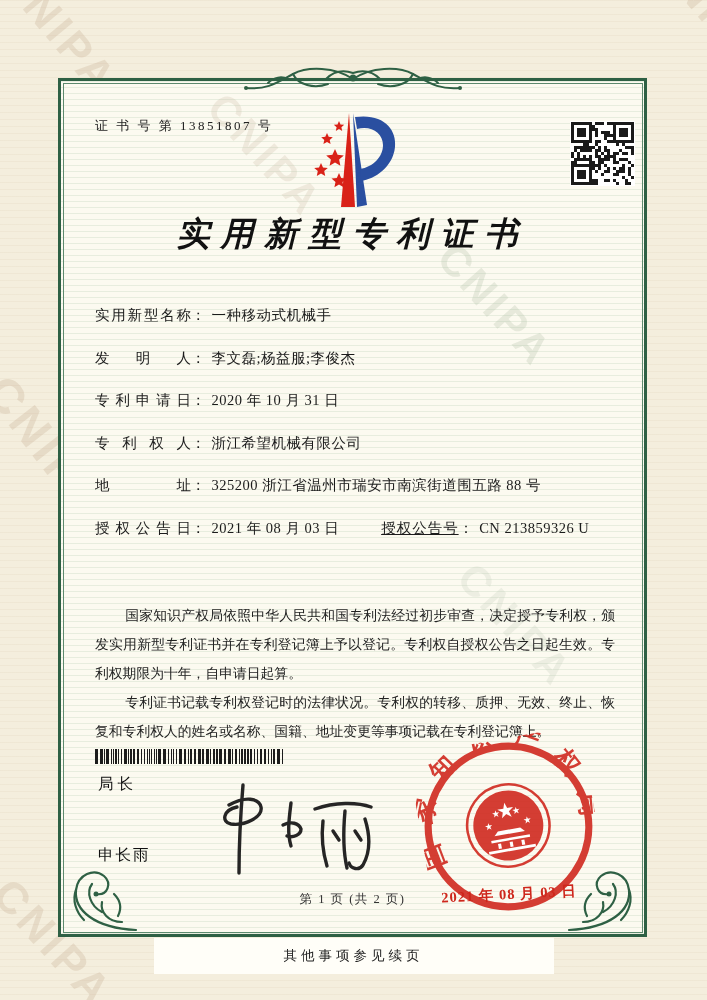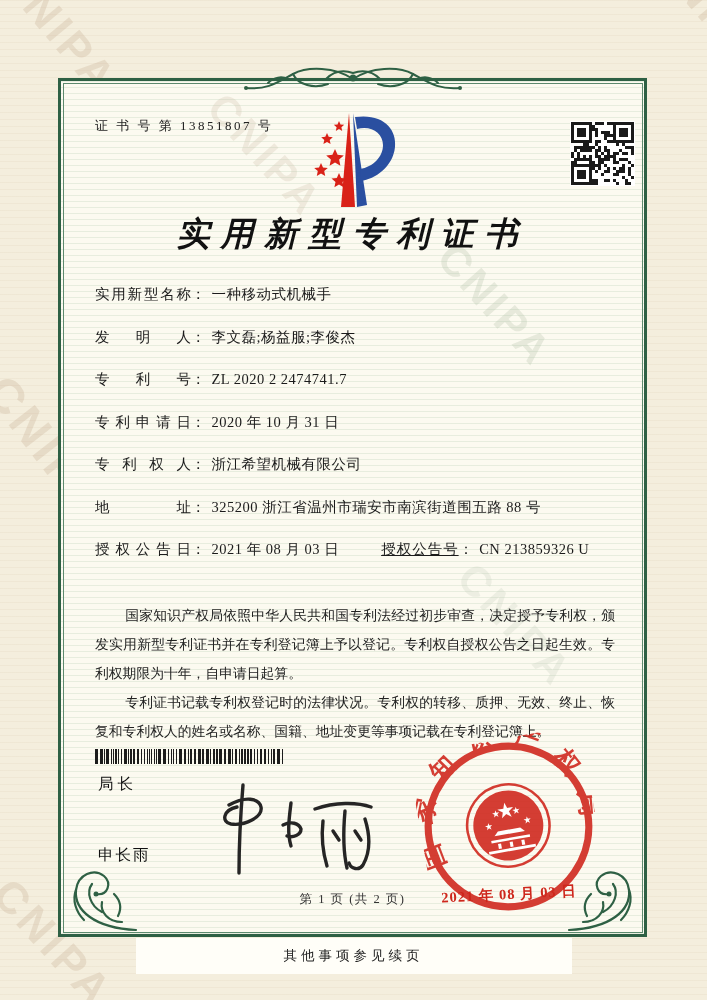--- a/index.html
+++ b/index.html
@@ -47,21 +47,21 @@
     font-size:13px;letter-spacing:2.5px;color:#222;
   }
   .logo{position:absolute;left:50%;top:26px;transform:translateX(-50%);}
   .qr{position:absolute;left:509px;top:40px;width:63px;height:63px;background:#fff;padding:1px;}
   .title{
     position:absolute;left:0;top:131px;width:100%;
     margin:0;text-align:center;
     font-size:33px;font-weight:bold;letter-spacing:11px;color:#111;font-style:italic;
   }
 
-  .fields{position:absolute;left:34px;top:206px;width:525px;}
+  .fields{position:absolute;left:34px;top:227px;width:525px;}
   .frow{margin-bottom:27.5px;font-size:14.5px;line-height:15px;white-space:nowrap;color:#1b1b1b;}
   .lab{display:inline-block;width:96px;text-align:justify;text-align-last:justify;vertical-align:top;}
   .colon{display:inline-block;margin-right:6px;}
   .val{letter-spacing:.5px;}
   .grant2{margin-left:42px;}
   .grant2 .lab2{letter-spacing:1px;text-decoration:underline;}
 
   .paras{
     position:absolute;left:34px;top:520px;width:520px;
     font-size:13.8px;line-height:29px;text-align:justify;color:#222;
@@ -82,21 +82,21 @@
     letter-spacing:1px;transform:rotate(-3deg);white-space:nowrap;
   }
 
   .page-num{
     position:absolute;left:0;bottom:26px;width:100%;text-align:center;
     font-size:12.5px;letter-spacing:1.5px;color:#333;
   }
 
   .cont-strip{
     position:absolute;left:50%;top:938px;transform:translateX(-50%);
-    width:436px;height:36px;background:#fffef8;z-index:2;
+    width:400px;height:36px;background:#fffef8;z-index:2;
     text-align:center;line-height:36px;
     font-size:13.5px;letter-spacing:4px;color:#222;
   }
 </style>
 </head>
 <body>
 
 <div class="wm wm-out" style="left:-18px;top:4px;transform:rotate(50deg);">CNIPA</div>
 <div class="wm wm-out" style="left:634px;top:-16px;transform:rotate(50deg);">CNIPA</div>
 <div class="wm wm-out" style="left:-36px;top:420px;transform:rotate(52deg);font-size:48px;">CNIPA</div>
@@ -387,21 +387,20 @@
         <rect x="45" y="60" width="3" height="3" fill="#1a1a1a"></rect>
         <rect x="54" y="60" width="3" height="3" fill="#1a1a1a"></rect>
         <rect x="57" y="60" width="3" height="3" fill="#1a1a1a"></rect>
       </svg></div>
 
   <h1 class="title">实用新型专利证书</h1>
 
   <div class="fields">
     <div class="frow"><span class="lab">实用新型名称</span><span class="colon">：</span><span class="val">一种移动式机械手</span></div>
     <div class="frow"><span class="lab">发明人</span><span class="colon">：</span><span class="val">李文磊;杨益服;李俊杰</span></div>
-    <div class="frow"><span class="lab">专利号</span><span class="colon">：</span><span class="val">ZL 2020 2 2474741.7</span></div>
     <div class="frow"><span class="lab">专利申请日</span><span class="colon">：</span><span class="val">2020 年 10 月 31 日</span></div>
     <div class="frow"><span class="lab">专利权人</span><span class="colon">：</span><span class="val">浙江希望机械有限公司</span></div>
     <div class="frow"><span class="lab">地址</span><span class="colon">：</span><span class="val">325200 浙江省温州市瑞安市南滨街道围五路 88 号</span></div>
     <div class="frow">
       <span class="lab">授权公告日</span><span class="colon">：</span><span class="val">2021 年 08 月 03 日</span><span class="grant2"><span class="lab2">授权公告号</span><span class="colon">：</span><span class="val">CN 213859326 U</span></span>
     </div>
   </div>
 
   <div class="paras">
     <p>国家知识产权局依照中华人民共和国专利法经过初步审查，决定授予专利权，颁发实用新型专利证书并在专利登记簿上予以登记。专利权自授权公告之日起生效。专利权期限为十年，自申请日起算。</p>

